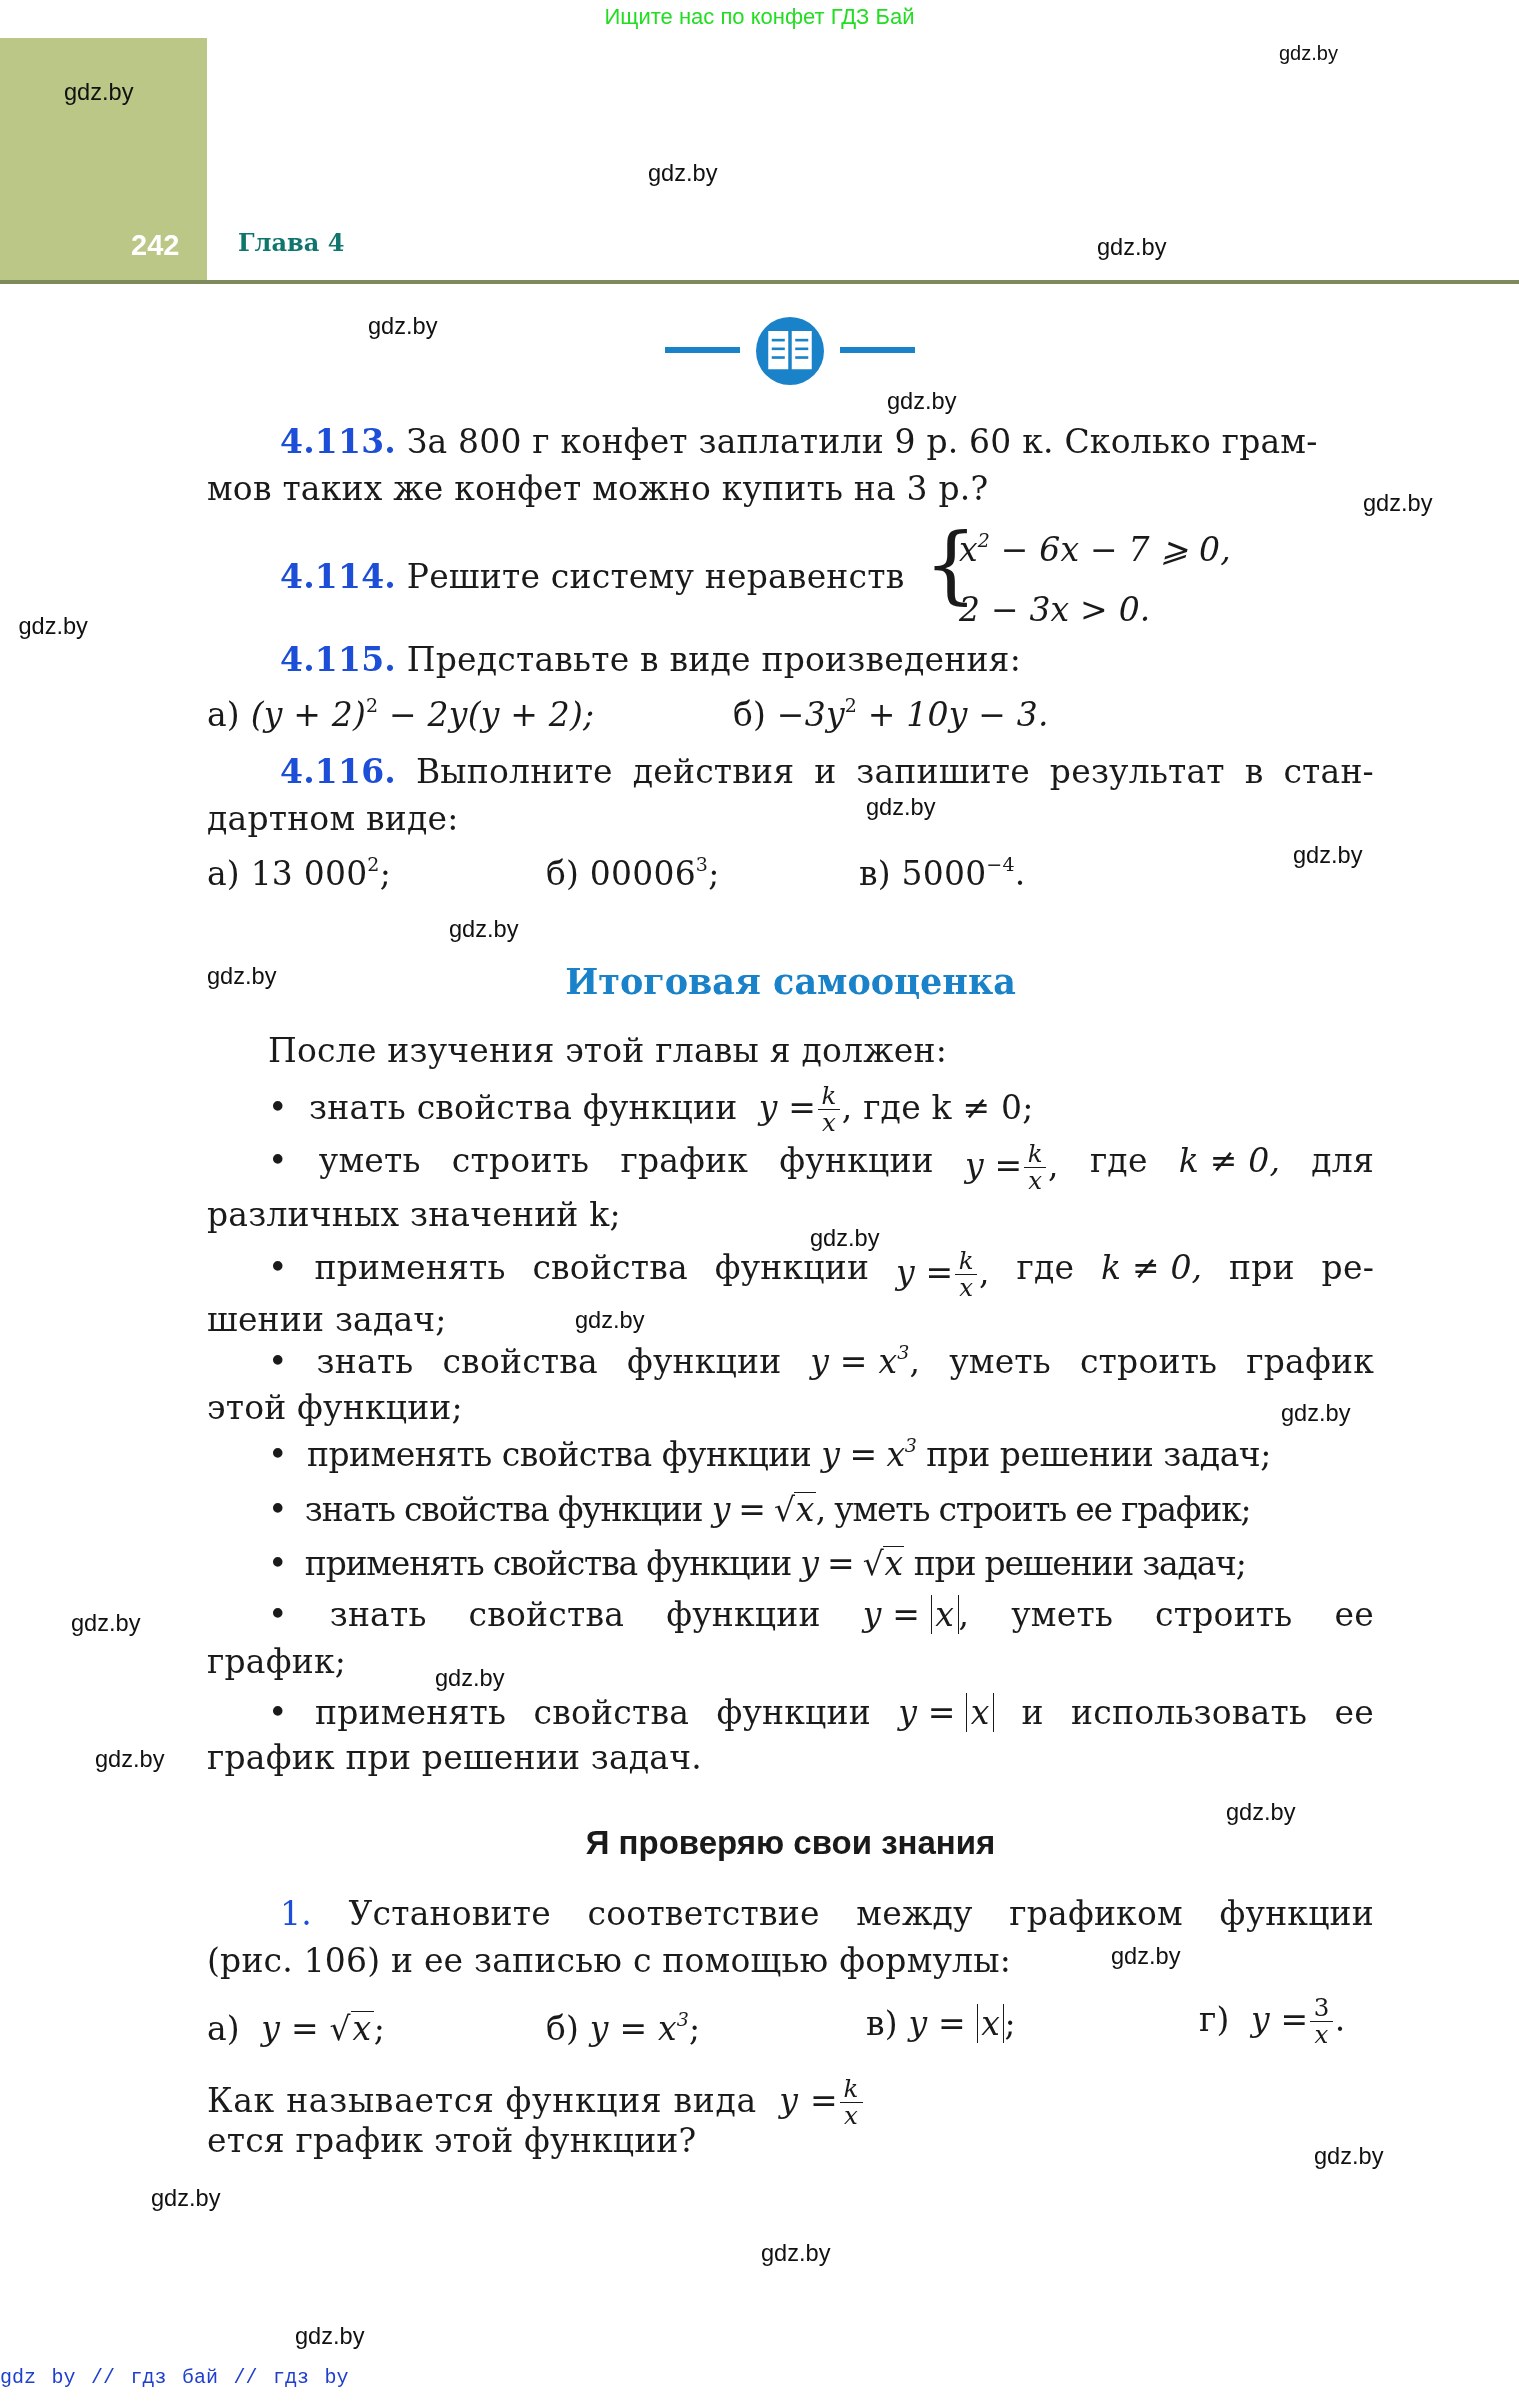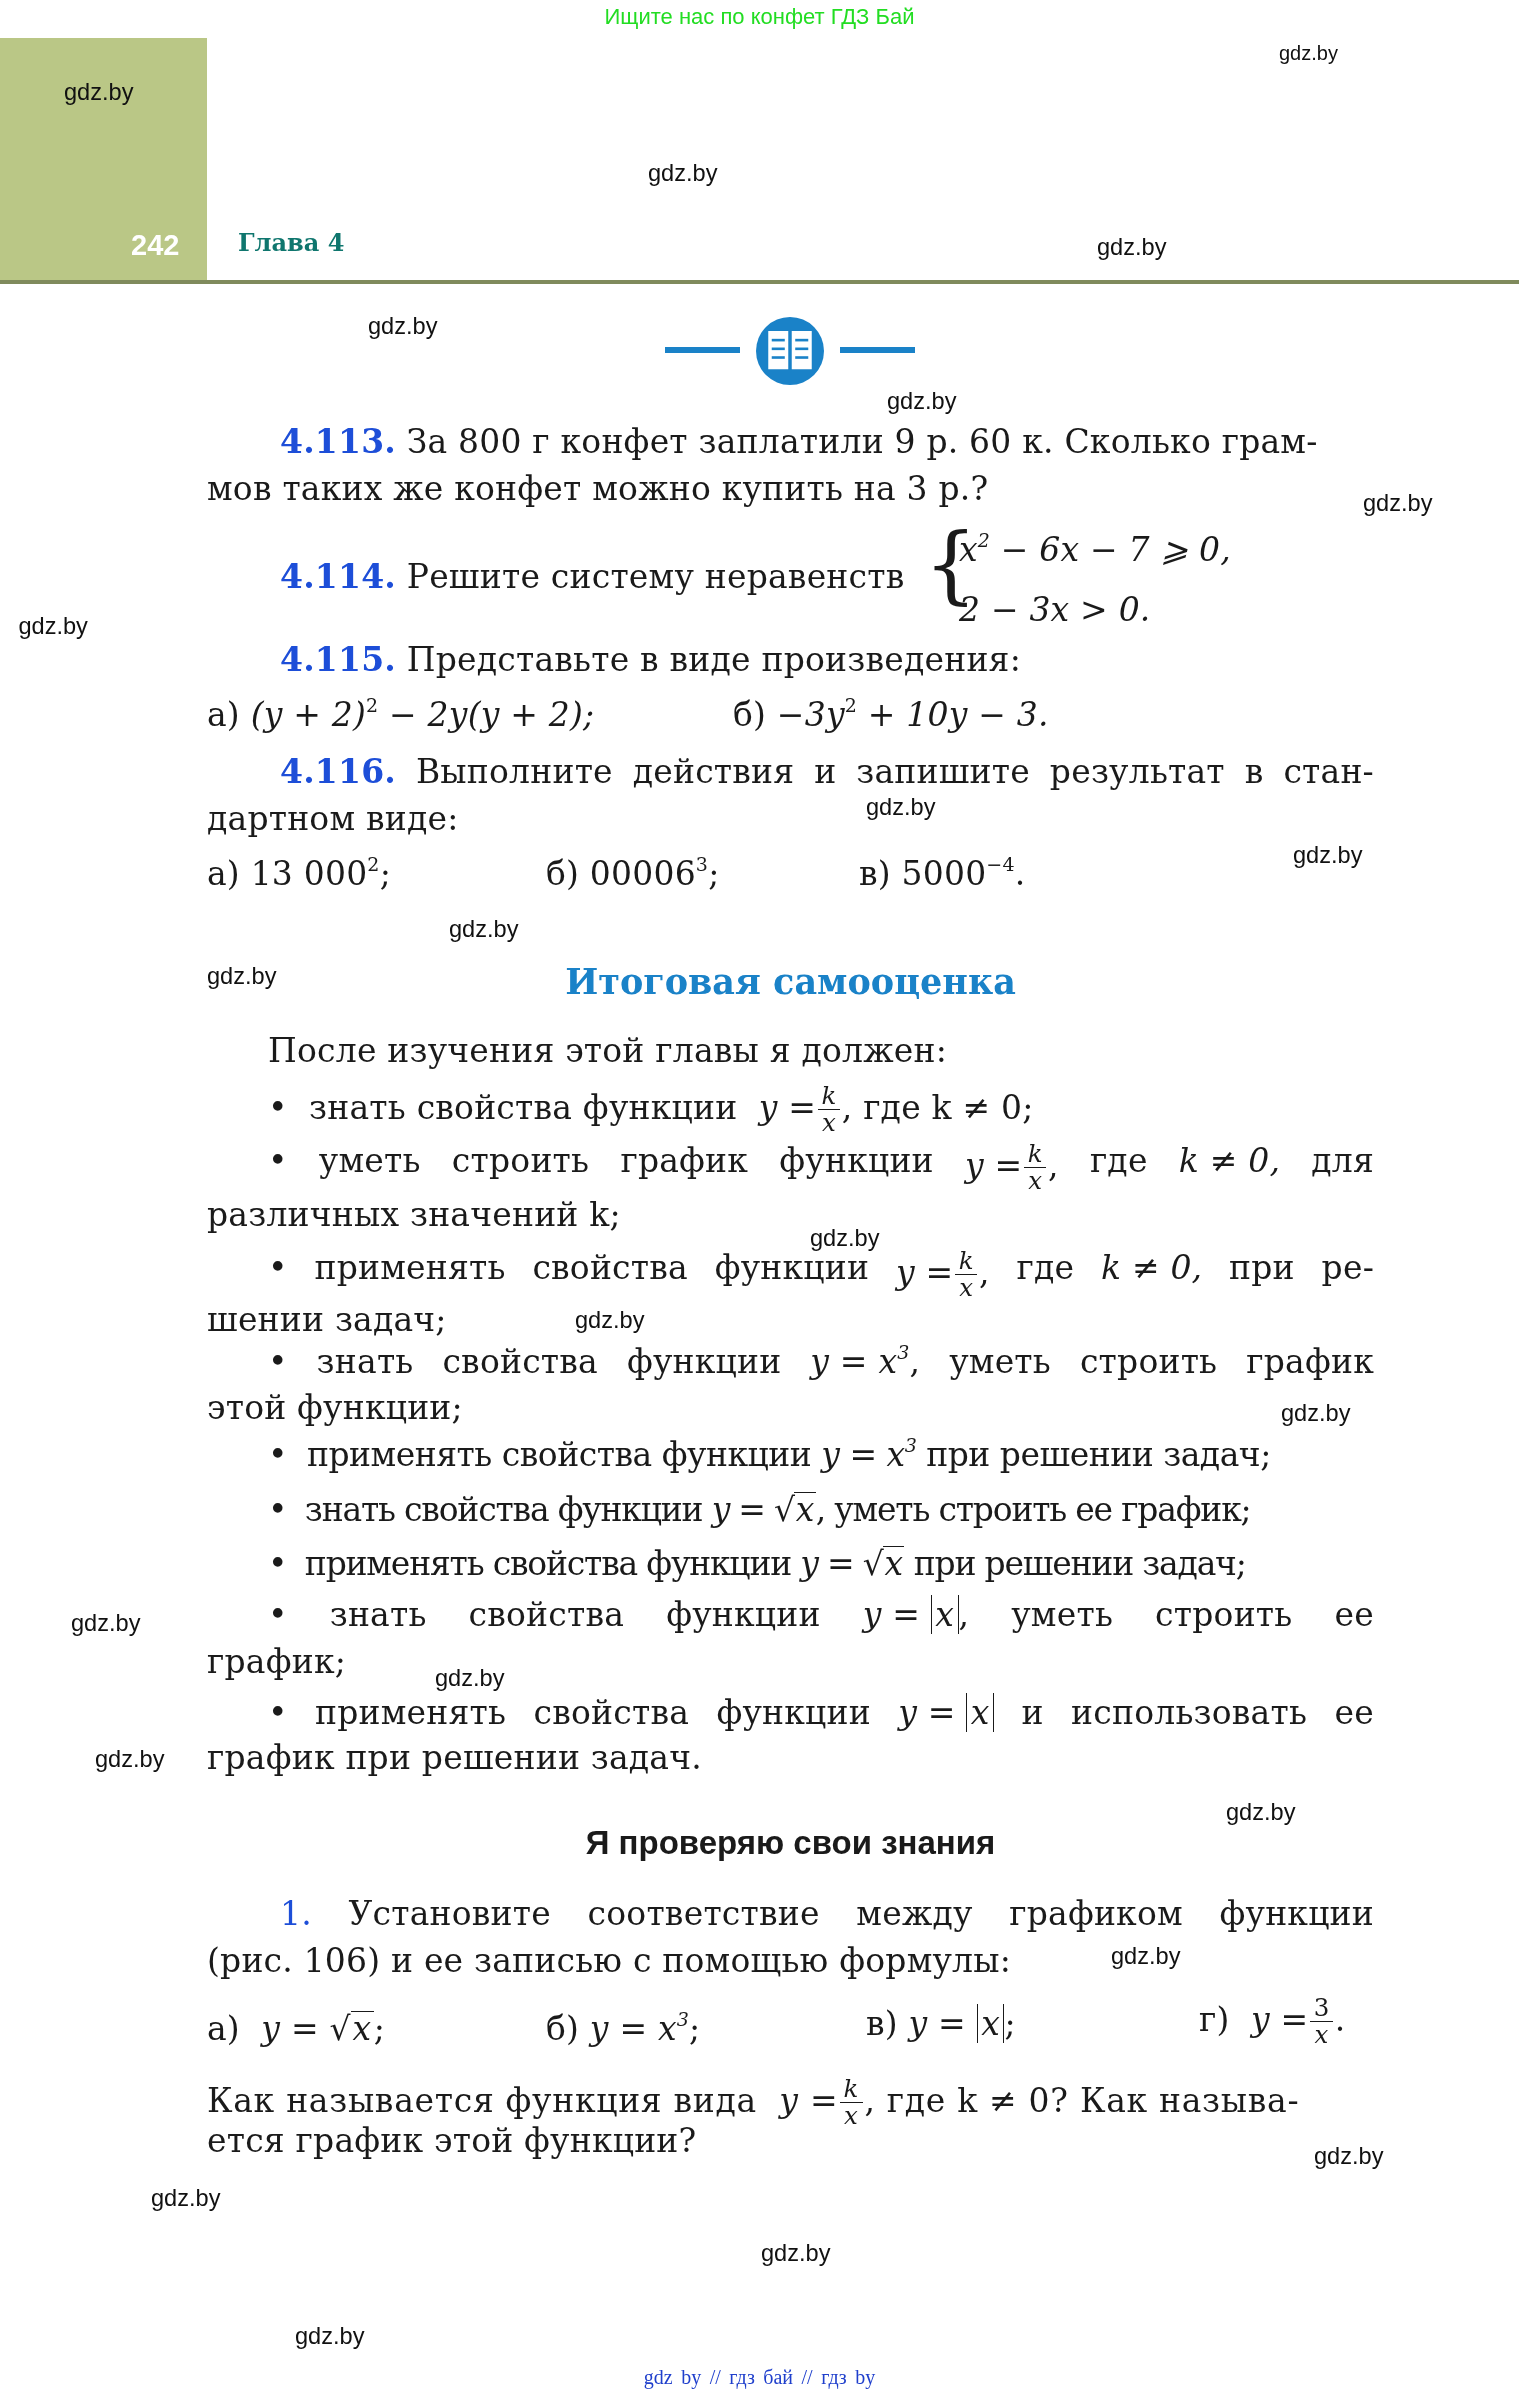--- a/index.html
+++ b/index.html
@@ -34,21 +34,21 @@
   .frac { display: inline-block; vertical-align: middle; text-align: center; font-style: italic; font-size: 24.5px; line-height: 26px; margin: 0 1.8px; }
   .frac .n { display: block; border-bottom: 1.8px solid #1a1a1a; padding: 0 3.5px; }
   .frac .d { display: block; }
   .sqrt { display: inline-block; border-top: 1.8px solid #1a1a1a; padding: 0 2.6px 0 1.8px; font-style: italic; line-height: 33px; }
   .abs-bar { display: inline-block; border-left: 1.8px solid #1a1a1a; border-right: 1.8px solid #1a1a1a; padding: 0 3.5px; font-style: italic; line-height: 39px; }
   .brace { font-size: 84px; font-weight: 200; line-height: 79px; color: #1a1a1a; }
 
   .heading-blue { left: 0; width: 1581px; text-align: center; font-family: "DejaVu Serif", serif; font-weight: bold; font-size: 35px; color: #1a82c8; }
   .heading-sans { left: 0; width: 1581px; text-align: center; font-family: "Liberation Sans", sans-serif; font-weight: bold; font-size: 33px; color: #1a1a1a; }
 
-  .footer { left: 0; width: 1519px; top: 2366px; text-align: center; font-family: Liberation Serif, serif; font-size: 20px; color: #1f3fcc; word-spacing: 3.5px; }
+  .footer { left: 0; width: 1519px; top: 2366px; text-align: left; font-family: Liberation Mono, monospace; font-size: 20px; color: #1f3fcc; word-spacing: 3.5px; }
 </style>
 </head>
 <body>
 
 <div class="abs top-banner">Ищите нас по конфет ГДЗ Бай</div>
 
 <div class="abs green-block"></div>
 <div class="abs header-rule"></div>
 <div class="abs page-num">242</div>
 <div class="abs chapter">Глава 4</div>
@@ -249,18 +249,18 @@
 </div>
 <div class="abs txt" style="left:866px;top:2004px">
   <span>в)</span> <span class="it">y =</span> <span class="abs-bar">x</span><span>;</span>
 </div>
 <div class="abs txt" style="left:1199px;top:1995px">
   <span>г)</span>&nbsp; <span class="it">y =</span><span class="frac"><span class="n" style="font-style:normal">3</span><span class="d">x</span></span><span>.</span>
 </div>
 
 <div class="abs txt" style="left:207px;top:2076px;letter-spacing:0.7px">
   <span>Как называется функция вида</span>&nbsp;
-  <span class="it">y =</span><span class="frac"><span class="n">k</span><span class="d">x</span></span><span>, где k ≠ 0? Как называ-</span>
+  <span class="it">y =</span><span class="frac"><span class="n">k</span><span class="d">x</span></span>
 </div>
 <div class="abs txt" style="left:207px;top:2121px">ется график этой функции?</div>
 
 <div class="abs footer">gdz by  //  гдз бай  //  гдз by</div>
 
 
 </body></html>

